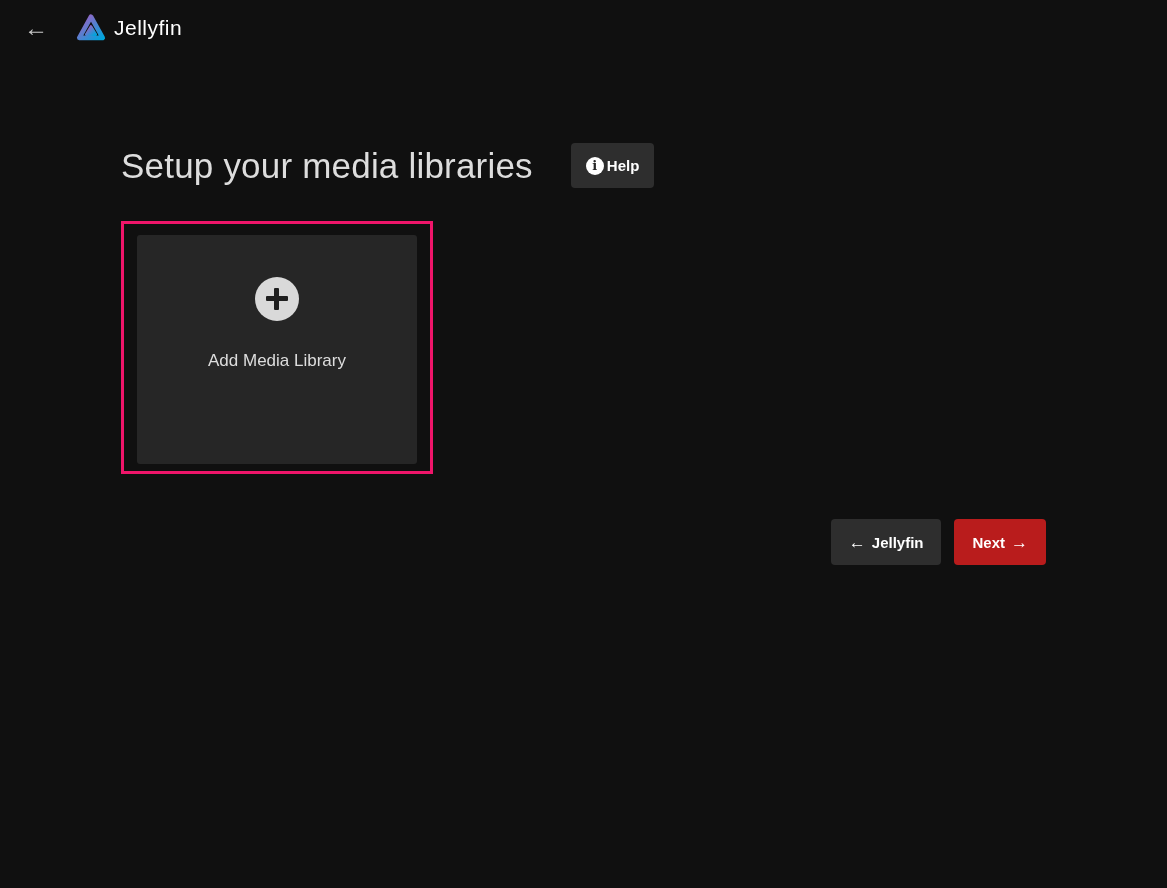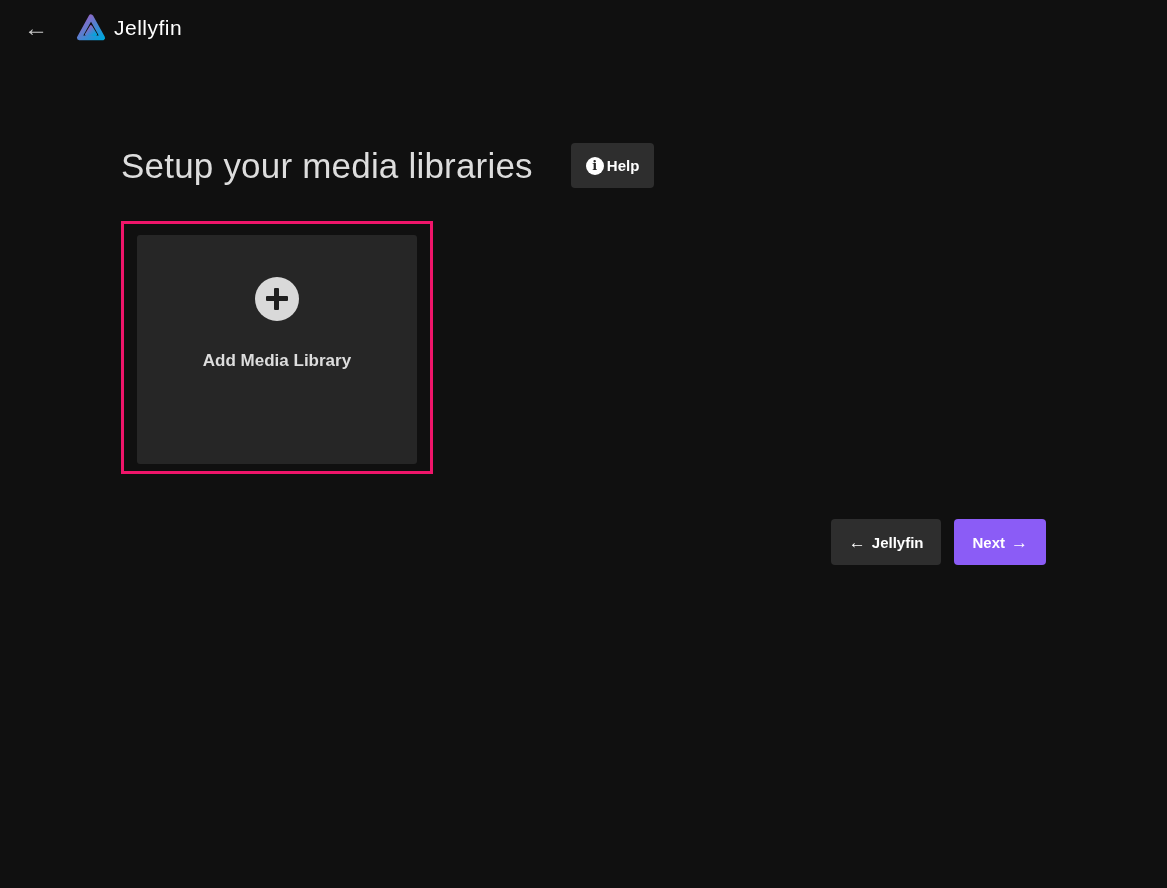--- a/index.html
+++ b/index.html
@@ -105,21 +105,20 @@
     position:absolute;
     background:#1f1f1f;
     border-radius:1px;
   }
   .plus-circle::before { width:22px; height:5px; left:11px; top:19px; }
   .plus-circle::after  { width:5px; height:22px; left:19px; top:11px; }
   .card-label {
     margin-top:30px;
     font-size:17px;
     color:#dddddd;
-    font-weight:bold;
   }
 
   
   .nav-row {
     margin-top:45px;
     display:flex;
     justify-content:flex-end;
     gap:13px;
   }
   .nav-btn {
@@ -128,21 +127,21 @@
     display:flex; align-items:center; justify-content:center;
     gap:6px;
     font-family:inherit;
     font-size:15px;
     font-weight:700;
     color:#ffffff;
     cursor:pointer;
     padding:0 18px;
   }
   .prev-btn { background:#2e2e2e; }
-  .next-btn { background:#8b5cf6; }
+  .next-btn { background:#b91c1c; }
   .btn-arrow { font-size:17px; font-weight:700; line-height:1; }
 </style>
 </head>
 <body>
 
 <header class="appbar">
   <button class="back-btn">
     <span>←</span>
   </button>
   <div class="brand">

